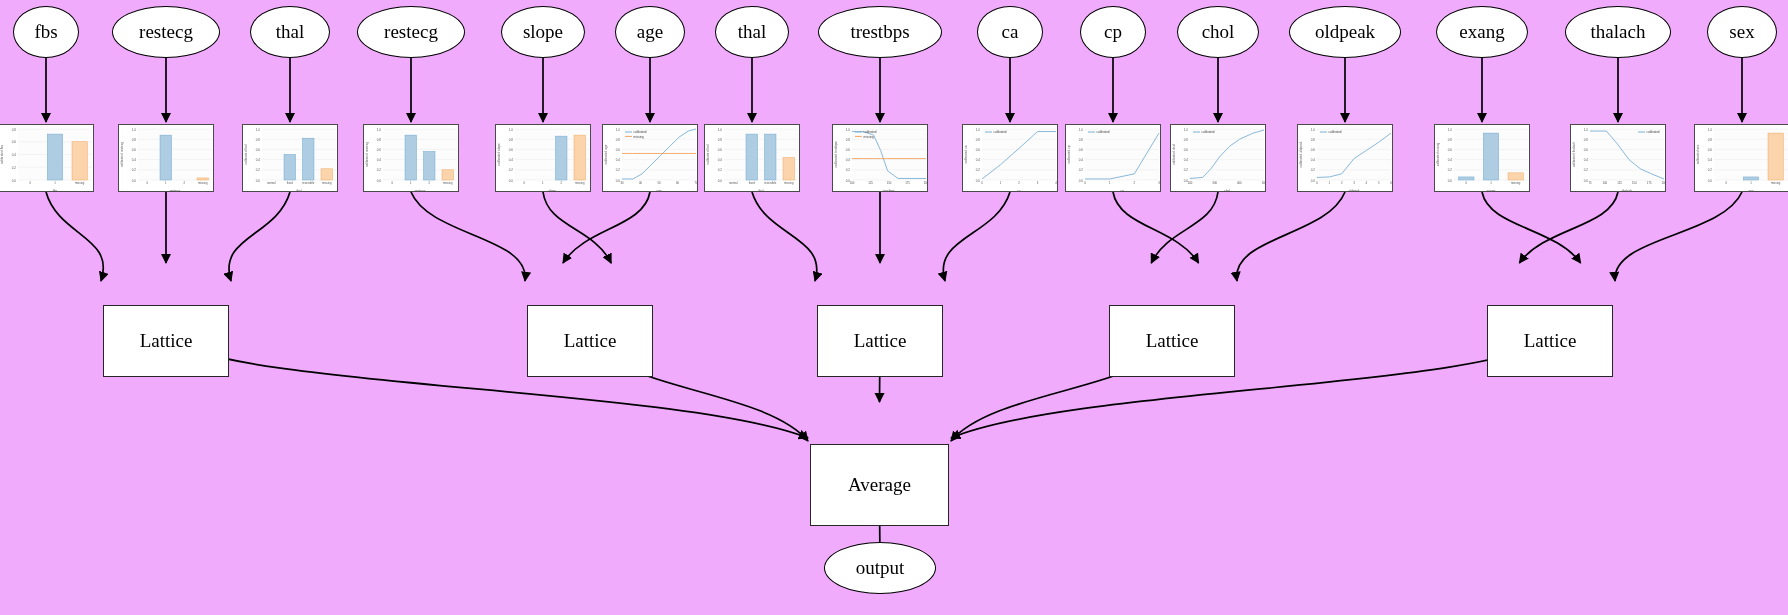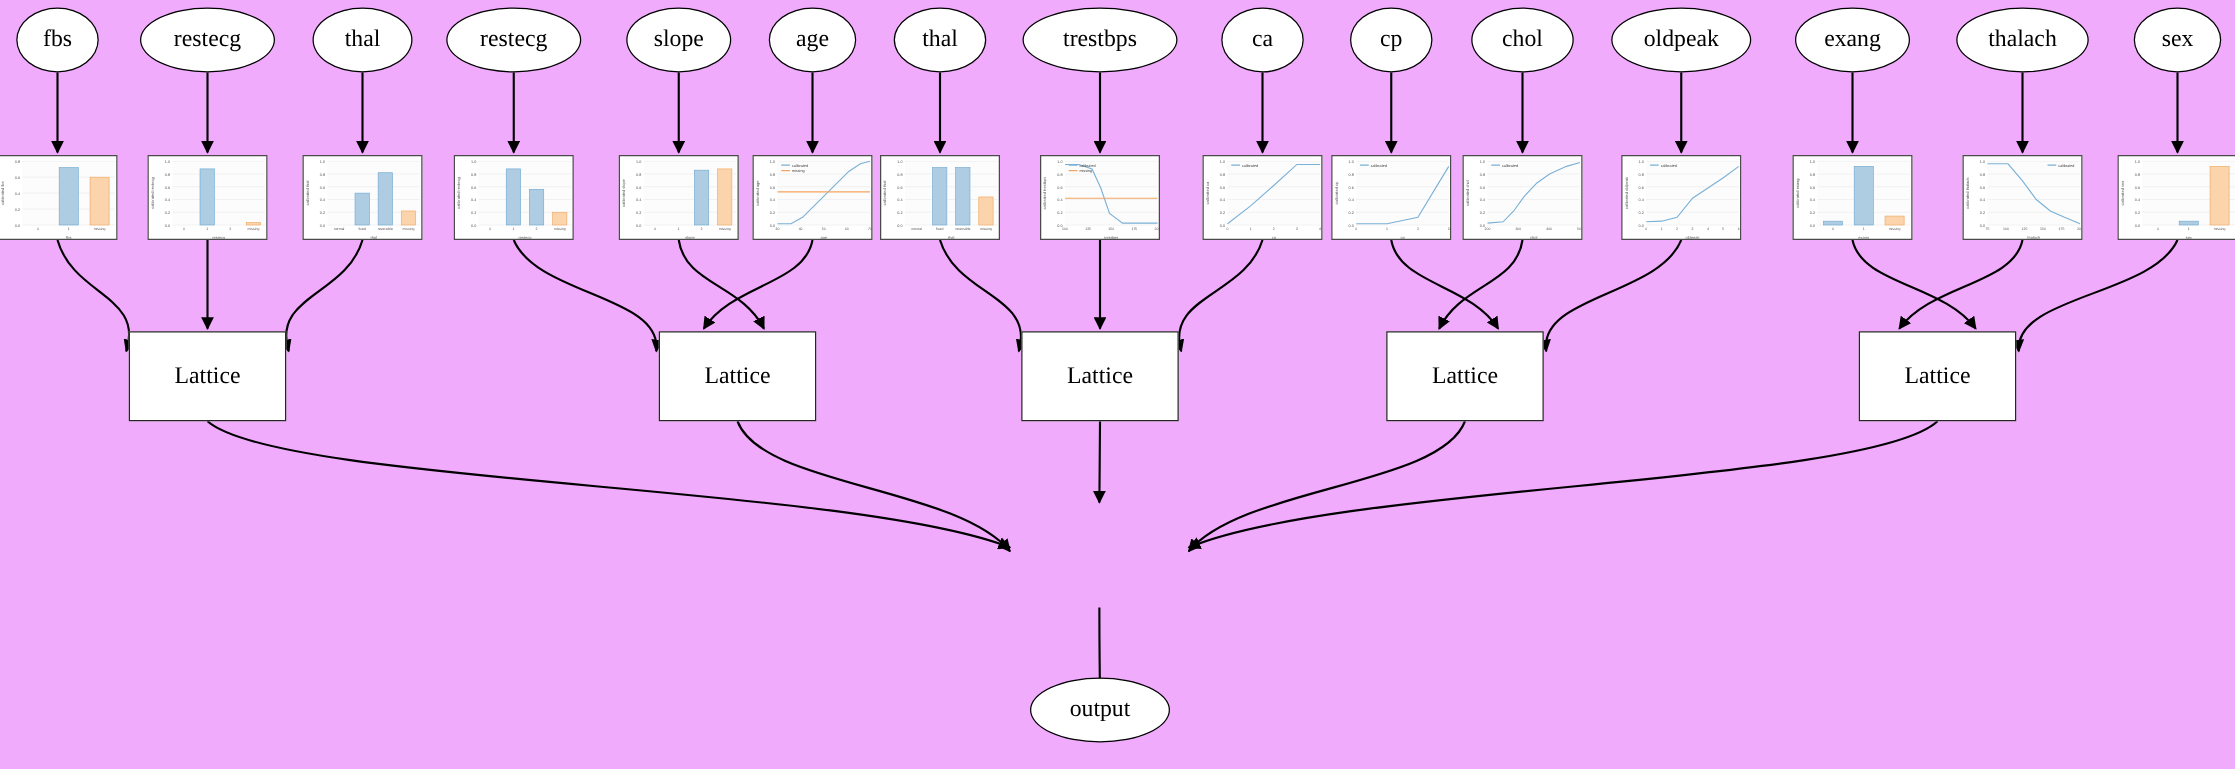--- a/index.html
+++ b/index.html
@@ -21,20 +21,21 @@
   }
   .node-box{
     position:absolute;
     border:1.6px solid #262626;
     background:#fff;
     display:flex;align-items:center;justify-content:center;
     font-family:"Liberation Serif", serif;
     font-size:19px;color:#000;
     box-sizing:border-box;
     z-index:3;
+    margin-top:40px;
   }
   .calib{
     position:absolute;
     border:1.4px solid #4a4a4a;
     background:#ffffff;
     box-sizing:border-box;
     z-index:3;
     overflow:hidden;
   }
   .calib svg{display:block;}
@@ -545,18 +546,21 @@
         <span>Lattice</span>
       </div>
       <div class="node-box" style="left: 1109px; top: 265px; width: 126px; height: 72px;">
         <span>Lattice</span>
       </div>
       <div class="node-box" style="left: 1487px; top: 265px; width: 126px; height: 72px;">
         <span>Lattice</span>
       </div>
     </div>
 
+  <div class="node-box" id="avg-node" style="left:810px;top:404px;width:139px;height:82px;">
+    <span>Average</span>
+  </div>
 
   <div class="node-ellipse" id="output-node" style="left:824px;top:542px;width:112px;height:52px;">
     <span>output</span>
   </div>
 
 </div>
 
 </body></html>

